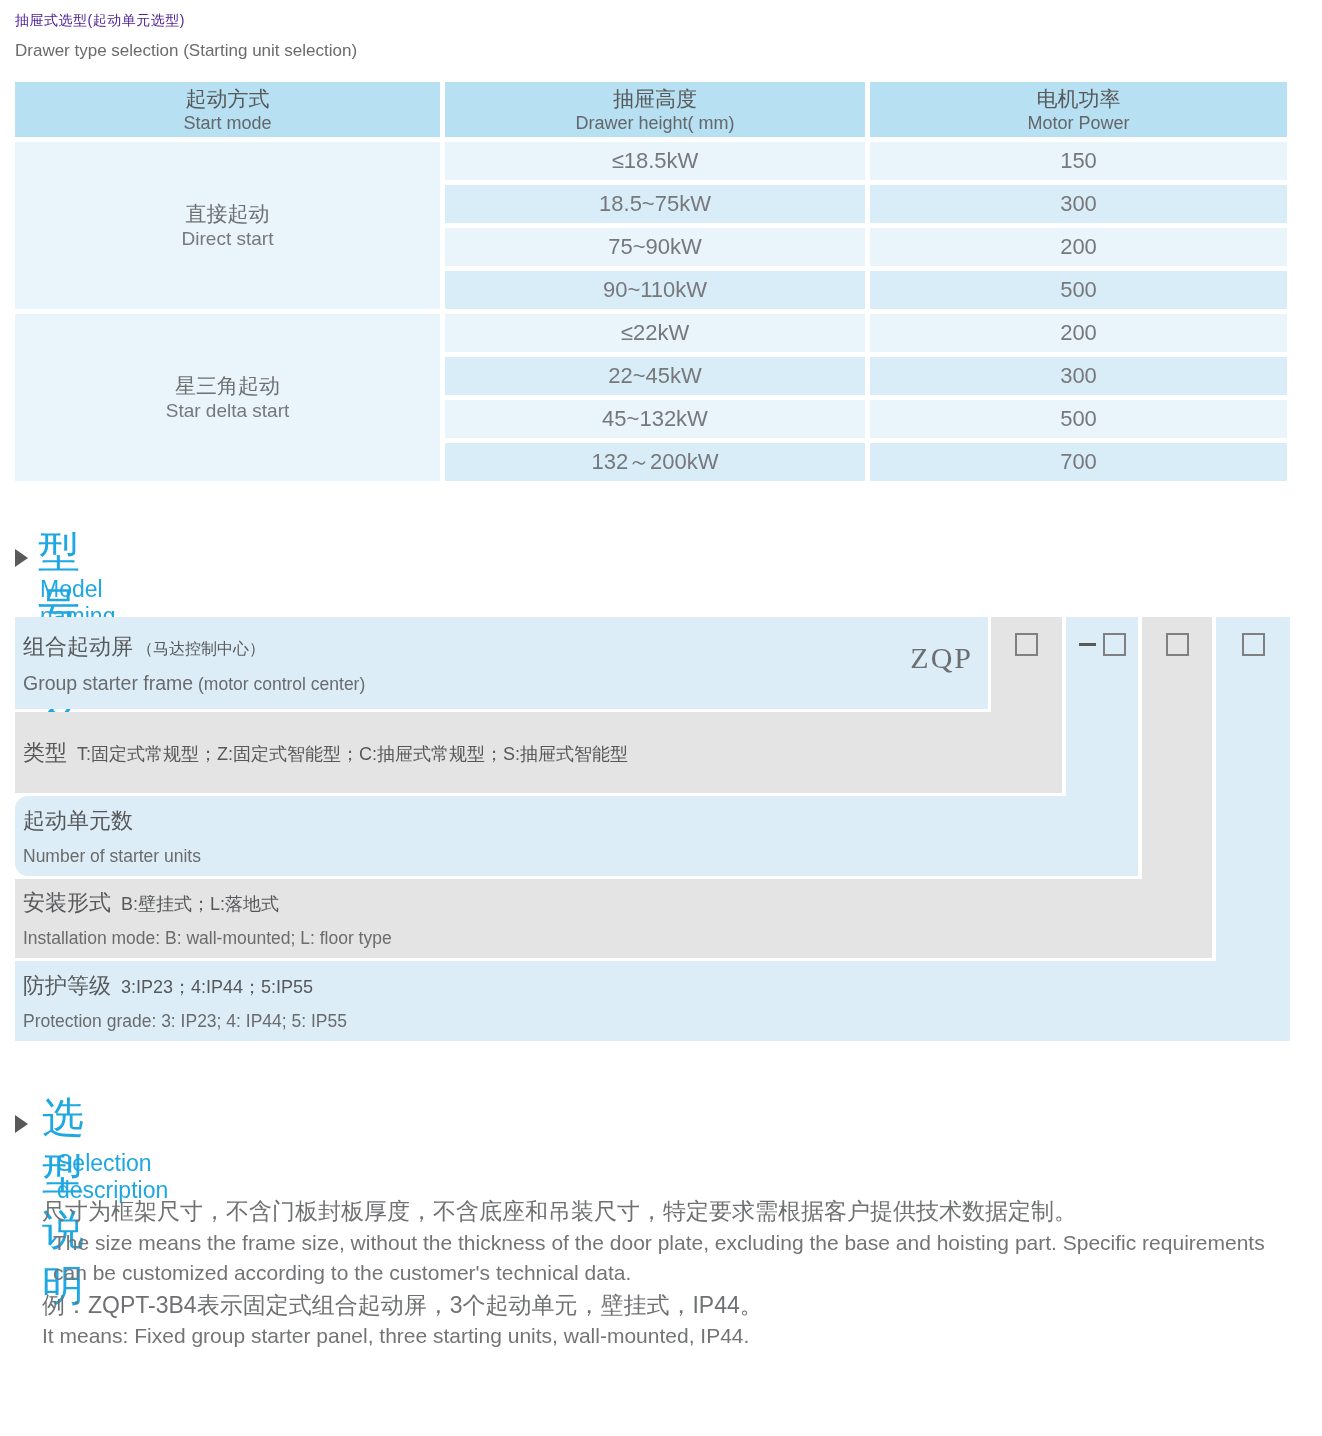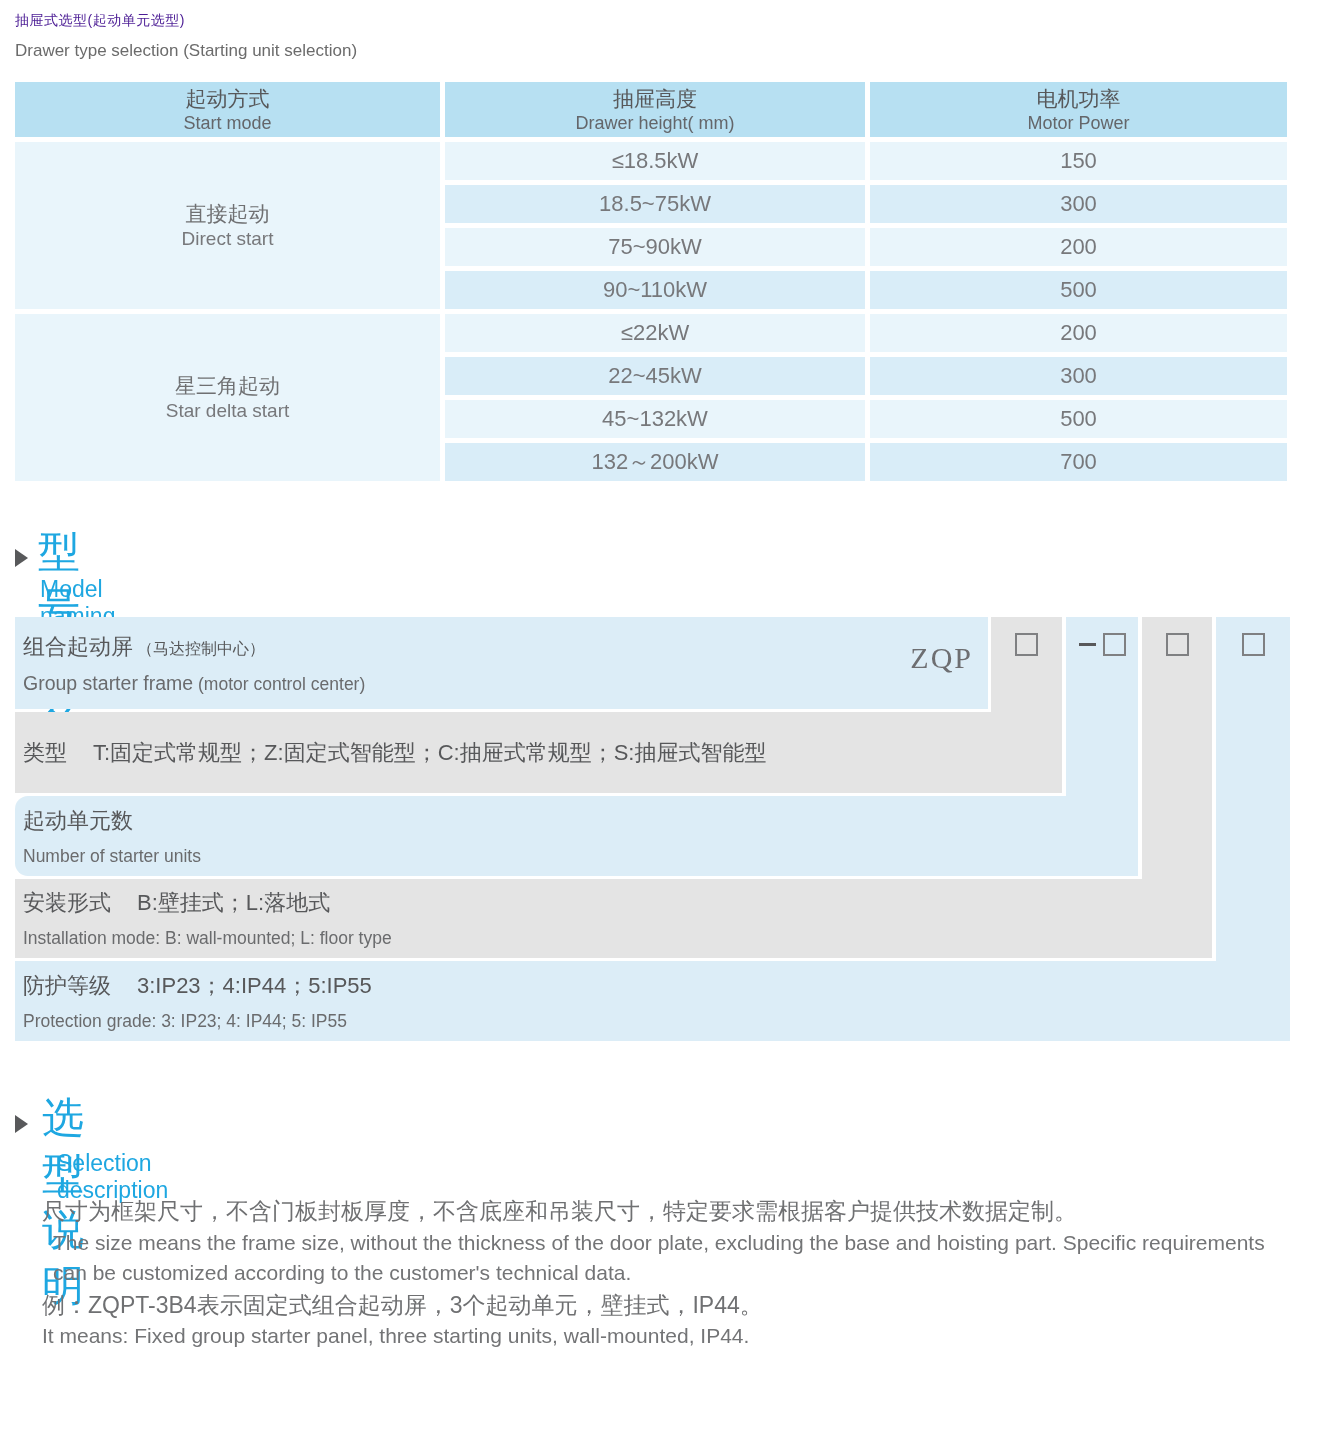--- a/index.html
+++ b/index.html
@@ -43,21 +43,21 @@
   .m-row3 { top:179px; height:80px; width:1123px;border-radius:13px; }
   .m-row4 { top:262px; height:79px; width:1197px; }
   .m-row5 { top:344px; height:80px; width:1275px; }
   .m-col  { position:absolute; top:0; display:flex; justify-content:center; }
   .m-col1 { left:976px;  width:71px; height:176px; }
   .m-col2 { left:1051px; width:72px; height:259px; }
   .m-col3 { left:1127px; width:70px; height:341px; }
   .m-col4 { left:1201px; width:74px; height:424px; }
   .line-cn { color:#57585a; }
   .line-cn .main { font-size:22px; }
-  .line-cn .sub  { font-size:22px; margin-left:26px; }
+  .line-cn .sub  { font-size:18px; margin-left:10px; }
   .m-row1 .line-cn .sub { font-size:16px; margin-left:4px; }
   .line-en { font-size:17.5px; color:#6a6b6d; margin-top:10px; }
   .m-row1 .line-en .main { font-size:19.5px; }
   .m-row1 .line-en .sub  { font-size:17.5px; }
   .zqp { position:absolute; right:15px; top:24px; font-size:30px; color:#6d6e71; letter-spacing:2px;font-family:Liberation Serif, serif; }
   .codebox { width:23px; height:23px; border:2px solid #7f8082; margin-top:16px; background:transparent; }
   .dash { width:17px; height:0; border-top:3px solid #58585a; margin-top:26px; margin-right:7px; }
 
   
   .para { position:absolute; left:42px; width:1250px; }

